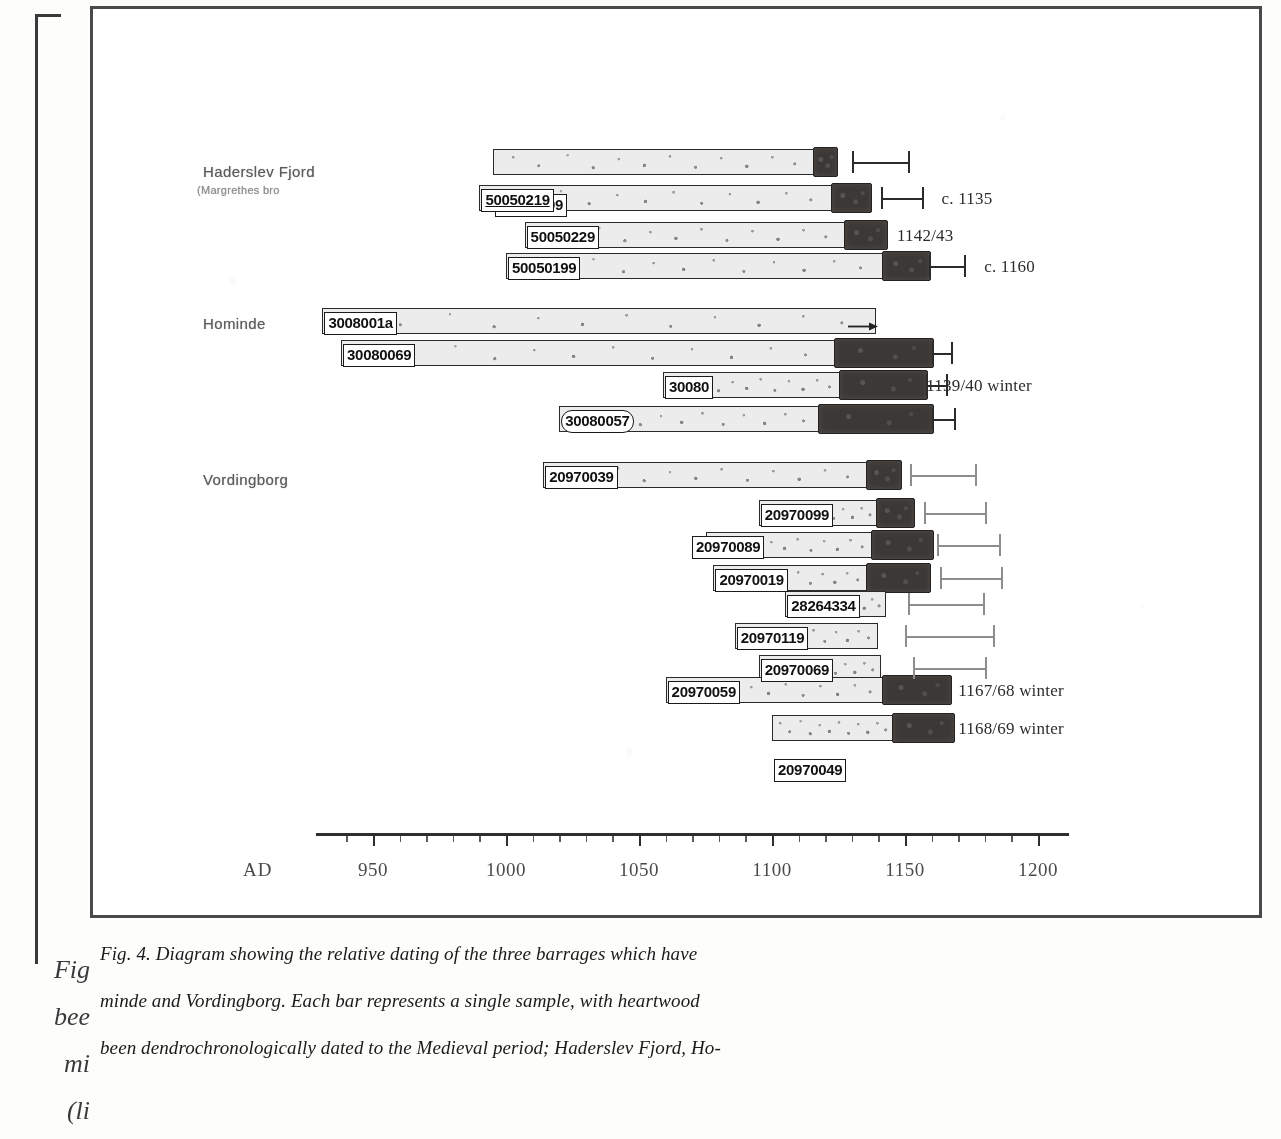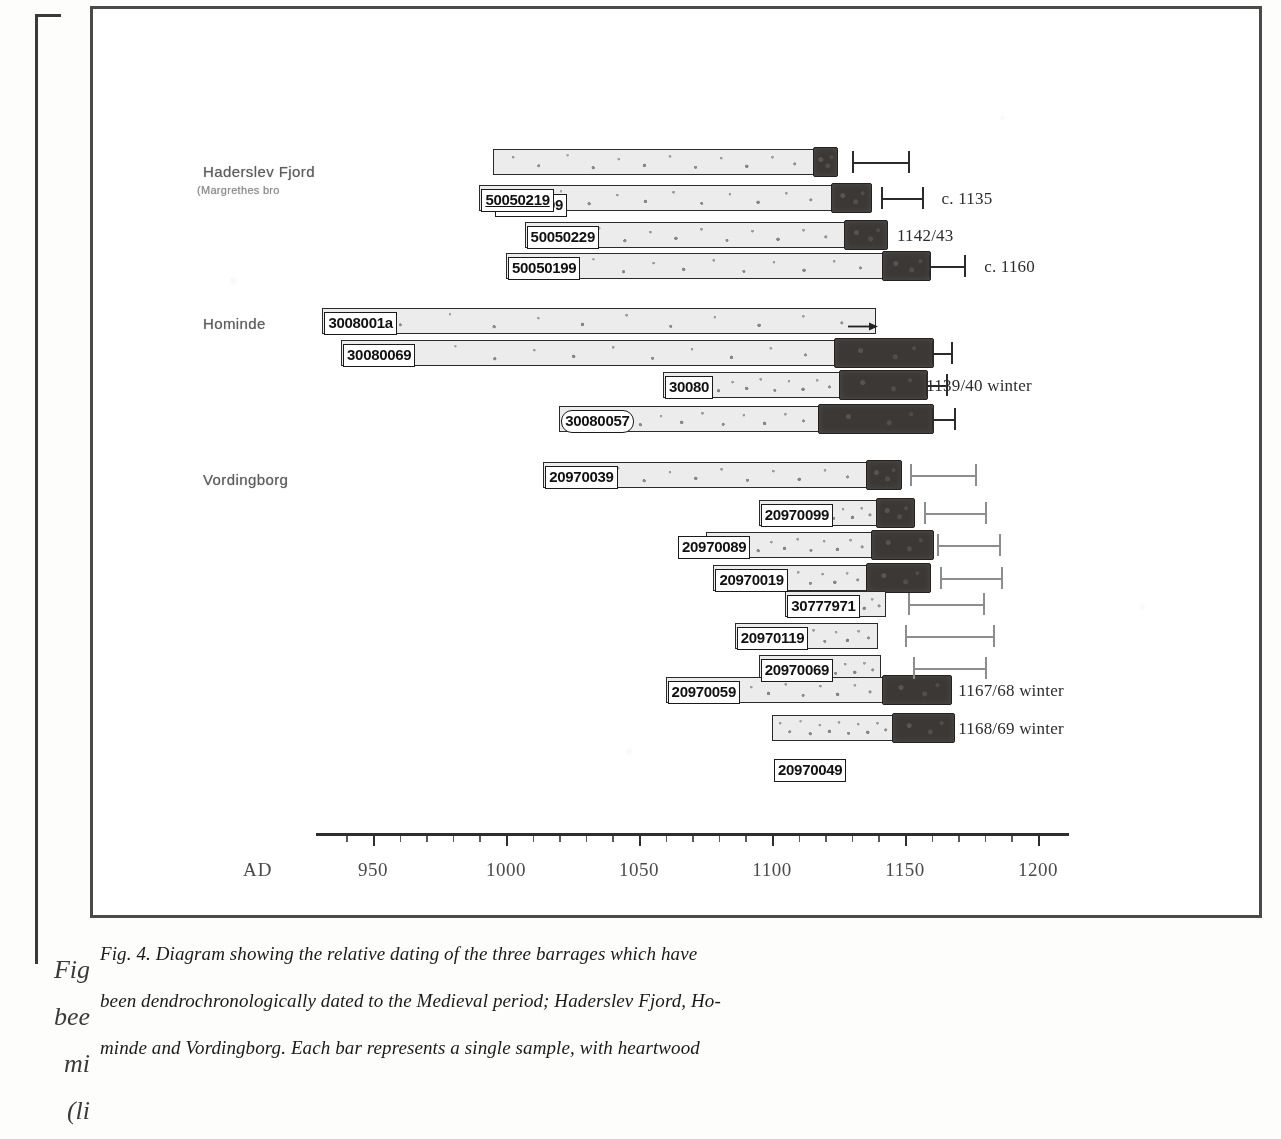--- a/index.html
+++ b/index.html
@@ -273,41 +273,41 @@
       <div class="sid" style="left: 667.7px; top: 495px;">20970099</div>
       <div class="bar" style="left: 665.7px; top: 491px; width: 154.28px;">
         <div class="heart" style="width: 119.7px;"></div>
         <div class="sap" style="left: 117.7px; width: 38.58px;"></div>
       </div>
       <div class="bracket faint" style="left: 830.62px; top: 493px; width: 63.84px; height: 22px;">
         <div class="tick-l"></div>
         <div class="hline" style="width:100%"></div>
         <div class="tick-r"></div>
       </div>
-      <div class="sid" style="left: 585px; top: 527px;">20970089</div>
+      <div class="sid" style="left: 599px; top: 527px;">20970089</div>
       <div class="bar" style="left: 612.5px; top: 523px; width: 226.1px;">
         <div class="heart" style="width: 167.58px;"></div>
         <div class="sap" style="left: 165.58px; width: 62.52px;"></div>
       </div>
       <div class="bracket faint" style="left: 843.92px; top: 525px; width: 63.84px; height: 22px;">
         <div class="tick-l"></div>
         <div class="hline" style="width:100%"></div>
         <div class="tick-r"></div>
       </div>
       <div class="sid" style="left: 622.48px; top: 560px;">20970019</div>
       <div class="bar" style="left: 620.48px; top: 556px; width: 215.46px;">
         <div class="heart" style="width: 154.28px;"></div>
         <div class="sap" style="left: 152.28px; width: 65.18px;"></div>
       </div>
       <div class="bracket faint" style="left: 846.58px; top: 558px; width: 63.84px; height: 22px;">
         <div class="tick-l"></div>
         <div class="hline" style="width:100%"></div>
         <div class="tick-r"></div>
       </div>
-      <div class="sid" style="left: 694.3px; top: 586px;">30777971</div>
+      <div class="sid" style="left: 694.3px; top: 586px;">28264334</div>
       <div class="bar" style="left: 692.3px; top: 582px; width: 101.08px;">
         <div class="heart" style="width: 101.08px;"></div>
       </div>
       <div class="bracket faint" style="left: 814.66px; top: 584px; width: 77.14px; height: 22px;">
         <div class="tick-l"></div>
         <div class="hline" style="width:100%"></div>
         <div class="tick-r"></div>
       </div>
       <div class="sid" style="left: 643.76px; top: 618px;">20970119</div>
       <div class="bar" style="left: 641.76px; top: 614px; width: 143.64px;">
@@ -381,15 +381,15 @@
 </div>
 
 <div id="caption-ghost">
     <div>Fig</div>
     <div>bee</div>
     <div>mi</div>
     <div>(li</div>
   </div>
 <div id="caption">
     <div>Fig. 4. Diagram showing the relative dating of the three barrages which have</div>
+    <div>minde and Vordingborg. Each bar represents a single sample, with heartwood</div>
     <div>been dendrochronologically dated to the Medieval period; Haderslev Fjord, Ho-</div>
-    <div>minde and Vordingborg. Each bar represents a single sample, with heartwood</div>
   </div>
 
 </body></html>

